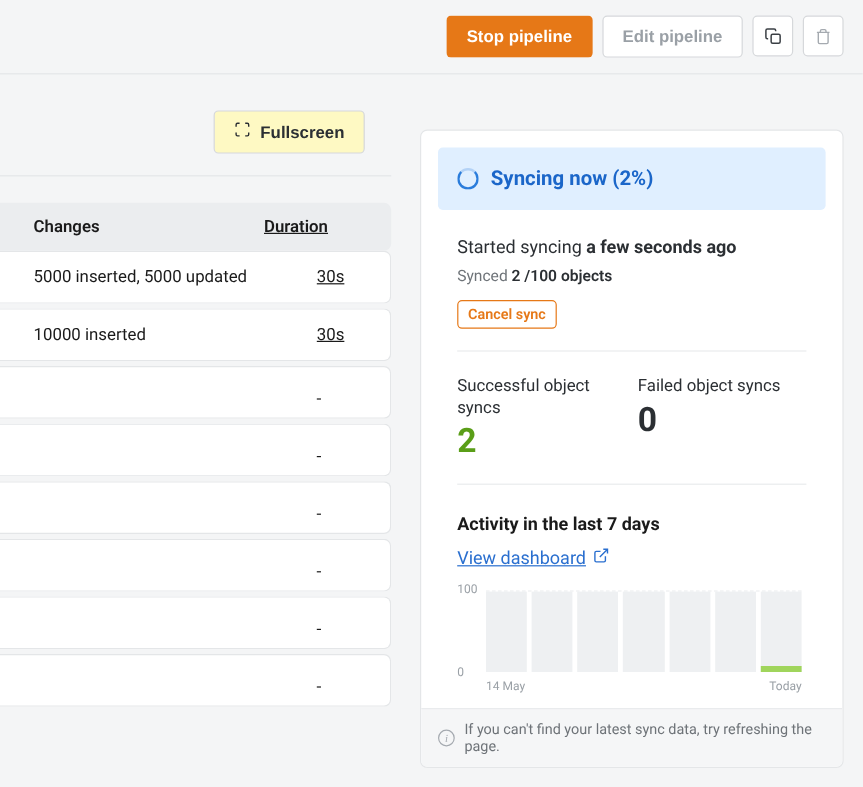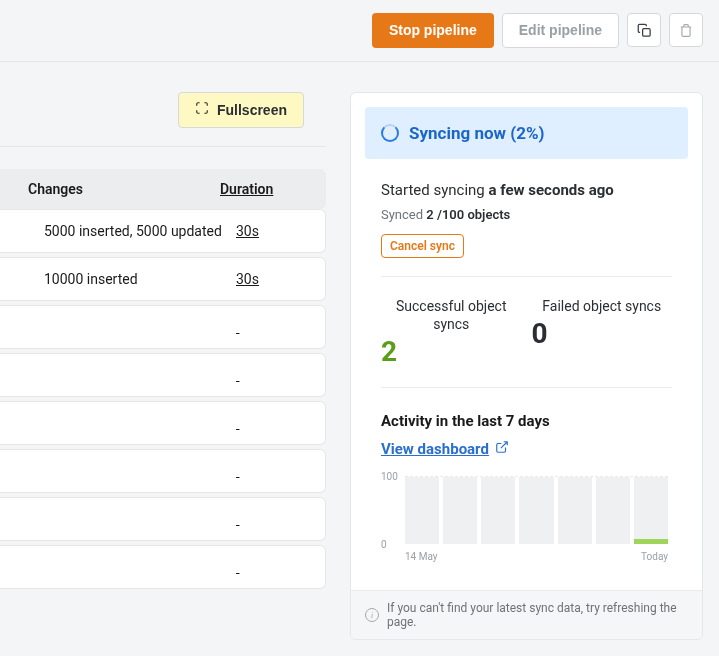--- a/index.html
+++ b/index.html
@@ -109,35 +109,36 @@
     font-size: 14px;
     color: #1a1a1a;
     text-decoration: underline;
   }
   .tbl-row {
     display: flex;
     background: #fff;
     border: 1px solid #e4e6e8;
     border-left: none;
     border-radius: 0 6px 6px 0;
-    padding: 13px 16px;
+    padding: 13px 0;
     margin-bottom: 4px;
     font-size: 14px;
     color: #2b2f33;
+    gap: 44px;
   }
   .tbl-row .col-changes,
   .tbl-row .col-duration { font-weight: 400; }
 
   .right-panel {
     flex: 1;
     background: #fff;
     border: 1px solid #e4e6e8;
     border-radius: 6px;
     margin-right: 16px;
-    margin-top: 18px;
+    margin-top: 34px;
     margin-bottom: 16px;
     overflow: hidden;
     display: flex;
     flex-direction: column;
   }
   .sync-banner {
     background: #e0efff;
     margin: 14px 14px 10px 14px;
     border-radius: 4px;
     padding: 16px 16px;
@@ -196,21 +197,20 @@
     gap: 10px;
     margin-top: 20px;
   }
   .stat {
     flex: 1;
   }
   .stat-label {
     font-size: 14px;
     color: #2b2f33;
     line-height: 1.3;
-    text-align: center;
   }
   .stat-value {
     font-size: 28px;
     font-weight: 700;
     margin-top: 2px;
     line-height: 1.2;
   }
   .stat-good .stat-value { color: #5a9e18; }
   .stat-neutral .stat-value { color: #2b2f33; }
 
@@ -222,21 +222,20 @@
   }
   .dash-link {
     display: inline-flex;
     align-items: flex-start;
     gap: 6px;
     font-size: 15px;
     color: #2a6fcf;
     text-decoration: underline;
     margin-top: 10px;
     cursor: pointer;
-    font-weight: bold;
   }
   .mini-chart {
     margin-top: 14px;
     height: 90px;
     position: relative;
     padding-left: 24px;
     text-align: right;
   }
   .y-tick {
     position: absolute;

